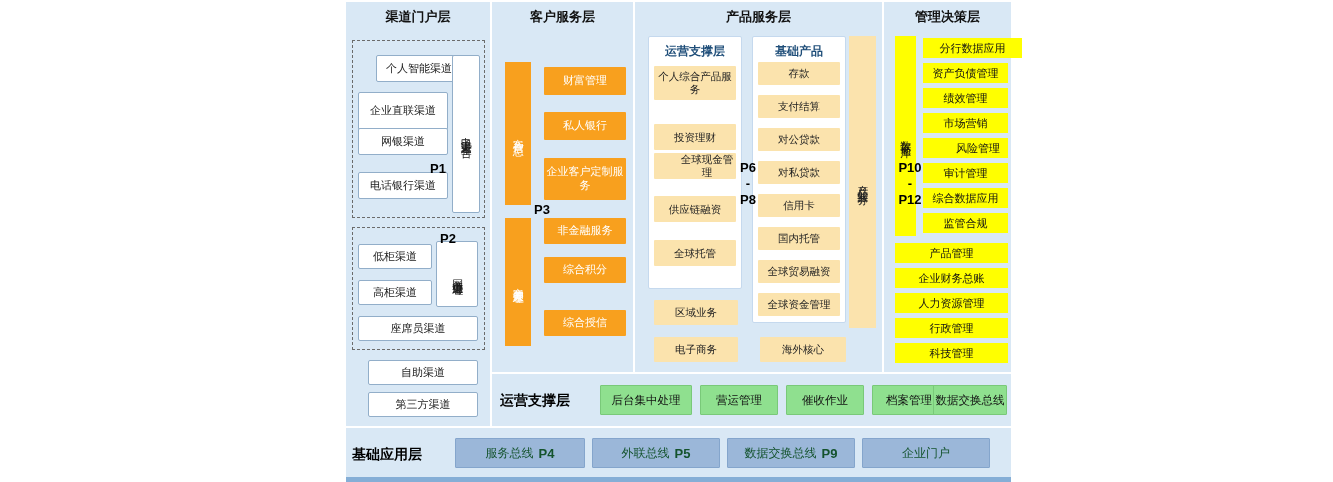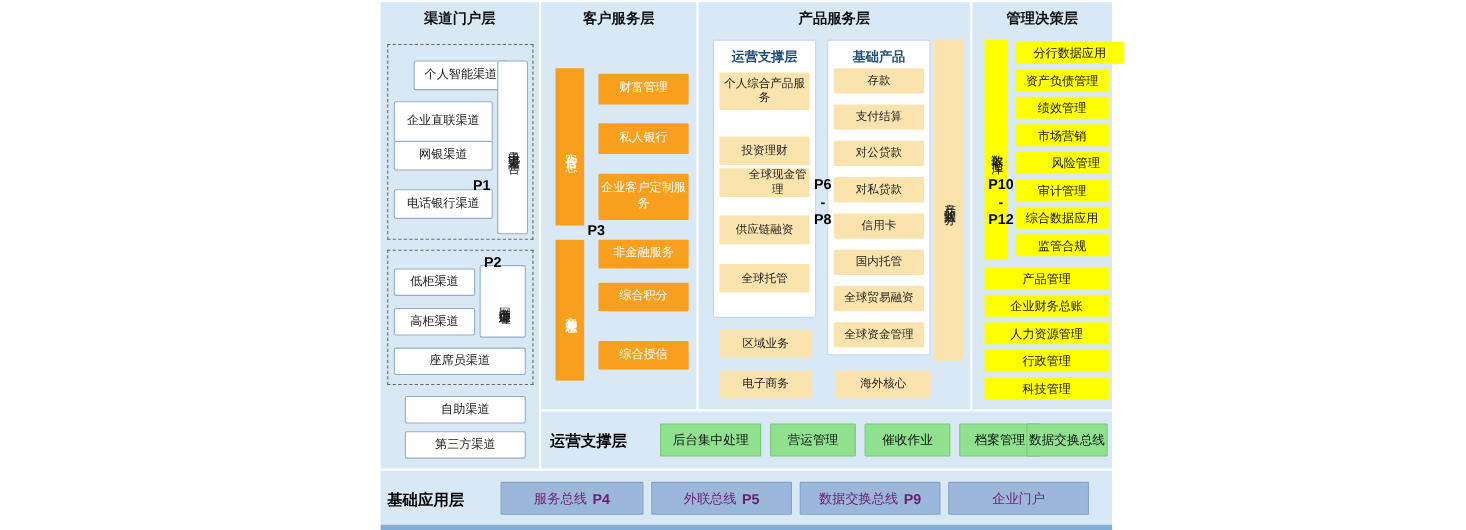--- a/index.html
+++ b/index.html
@@ -14,21 +14,21 @@
   .vtxt{writing-mode:vertical-lr;text-orientation:upright;letter-spacing:2px;line-height:1.5;}
   .obox{background:#f8a01e;color:#fff;font-size:11px;line-height:1.25;border-radius:1px;}
   .ovbar{background:#f8a01e;color:#fff;font-size:11px;}
   .pcont{background:#ffffff;border:1px solid #c5d9ee;border-radius:2px;}
   .ptitle{font-weight:bold;font-size:12px;color:#1f4e79;text-align:center;}
   .cbox{background:#fbe3ad;color:#222;font-size:10.5px;line-height:1.2;border-radius:1px;}
   .cvbar{background:#fbe3ad;color:#222;font-size:11px;}
   .ybox{background:#ffff00;color:#111;font-size:11px;}
   .yvbar{background:#ffff00;color:#111;font-size:11px;}
   .gbox{background:#8fe08f;border:1px solid #79c979;color:#111;font-size:11.5px;border-radius:1px;}
-  .bbox{background:#9bb7d9;border:1px solid #84a5cc;color:#701a75;font-size:12px;border-radius:1px;gap:5px;}
+  .bbox{background:#9bb7d9;border:1px solid #84a5cc;color:#14532d;font-size:12px;border-radius:1px;gap:5px;}
   .plabel{font-weight:bold;font-size:13px;color:#000;z-index:5;text-align:center;}
   .layer-label{font-weight:bold;font-size:14px;color:#000;}
   .pnum{font-weight:bold;font-size:13px;text-align:center;}
 </style>
 </head>
 <body>
 
 <div id="canvas">
 
   <div class="abs panel" style="left:346px;top:2px;width:144px;height:424px;"></div>

